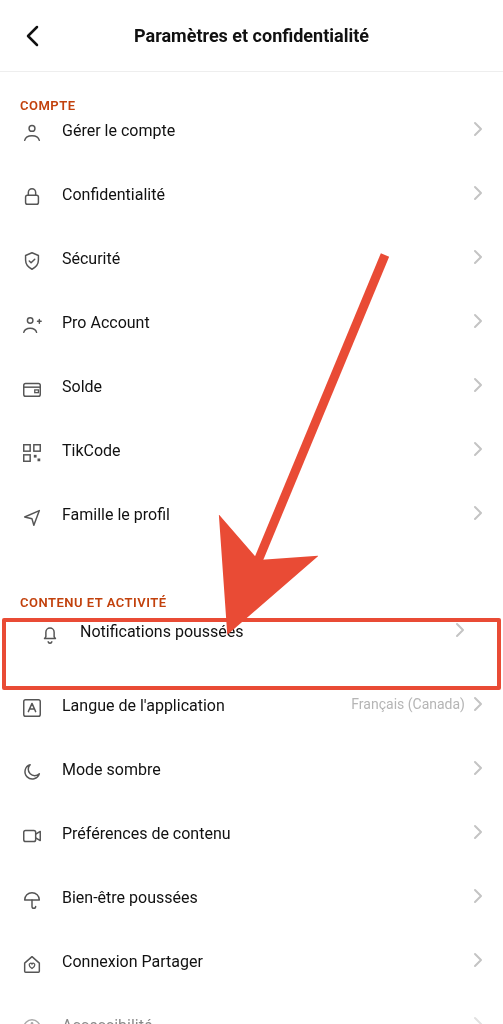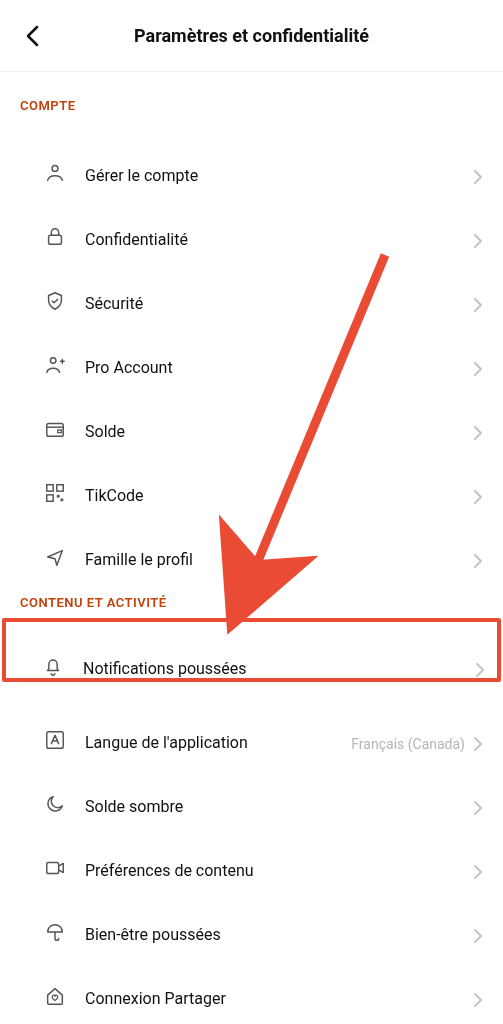--- a/index.html
+++ b/index.html
@@ -38,25 +38,24 @@
   .section-header {
     padding: 26px 20px 8px 20px;
     font-size: 13px;
     font-weight: 600;
     letter-spacing: 0.5px;
     color: #c2410c;
     text-transform: uppercase;
   }
   .row {
     display: flex;
-    align-items: flex-end;
+    align-items: flex-start;
     height: 64px;
     padding: 0 20px;
     cursor: pointer;
-    margin-left: 23px;
   }
   .row-icon {
     width: 24px;
     height: 24px;
     display: flex;
     align-items: center;
     justify-content: center;
     flex-shrink: 0;
   }
   .row-label {
@@ -75,22 +74,22 @@
     height: 16px;
     flex-shrink: 0;
   }
   .highlight-box {
     border: 4px solid #e94b35;
     border-radius: 2px;
     margin: 0 2px;
     padding: 0;
   }
   .highlight-box .row {
-    padding: 0 12px;
-    height: 56px;
+    padding: 0 32px;
+    height: 64px;
     border-radius: 14px;
   }
   .arrow-overlay {
     position: absolute;
     pointer-events: none;
     top: 0;
     left: 0;
   }
   svg { display: block; }
 </style>
@@ -251,21 +250,21 @@
       </svg>
     </span>
 </div>
 
 <div class="row">
   <span class="row-icon">
     <svg width="22" height="22" viewBox="0 0 24 24">
         <path d="M20 14A8 8 0 1 1 10 4a6 6 0 0 0 10 10z" stroke="#555" stroke-width="1.6" fill="none" stroke-linejoin="round"></path>
       </svg>
   </span>
-  <span class="row-label">Solde sombre</span>
+  <span class="row-label">Mode sombre</span>
   <span class="chevron">
       <svg width="10" height="16" viewBox="0 0 10 16">
         <path d="M2 2 L8 8 L2 14" stroke="#c4c4c4" stroke-width="2" fill="none" stroke-linecap="round" stroke-linejoin="round"></path>
       </svg>
     </span>
 </div>
 
 <div class="row">
   <span class="row-icon">
     <svg width="22" height="22" viewBox="0 0 24 24">

